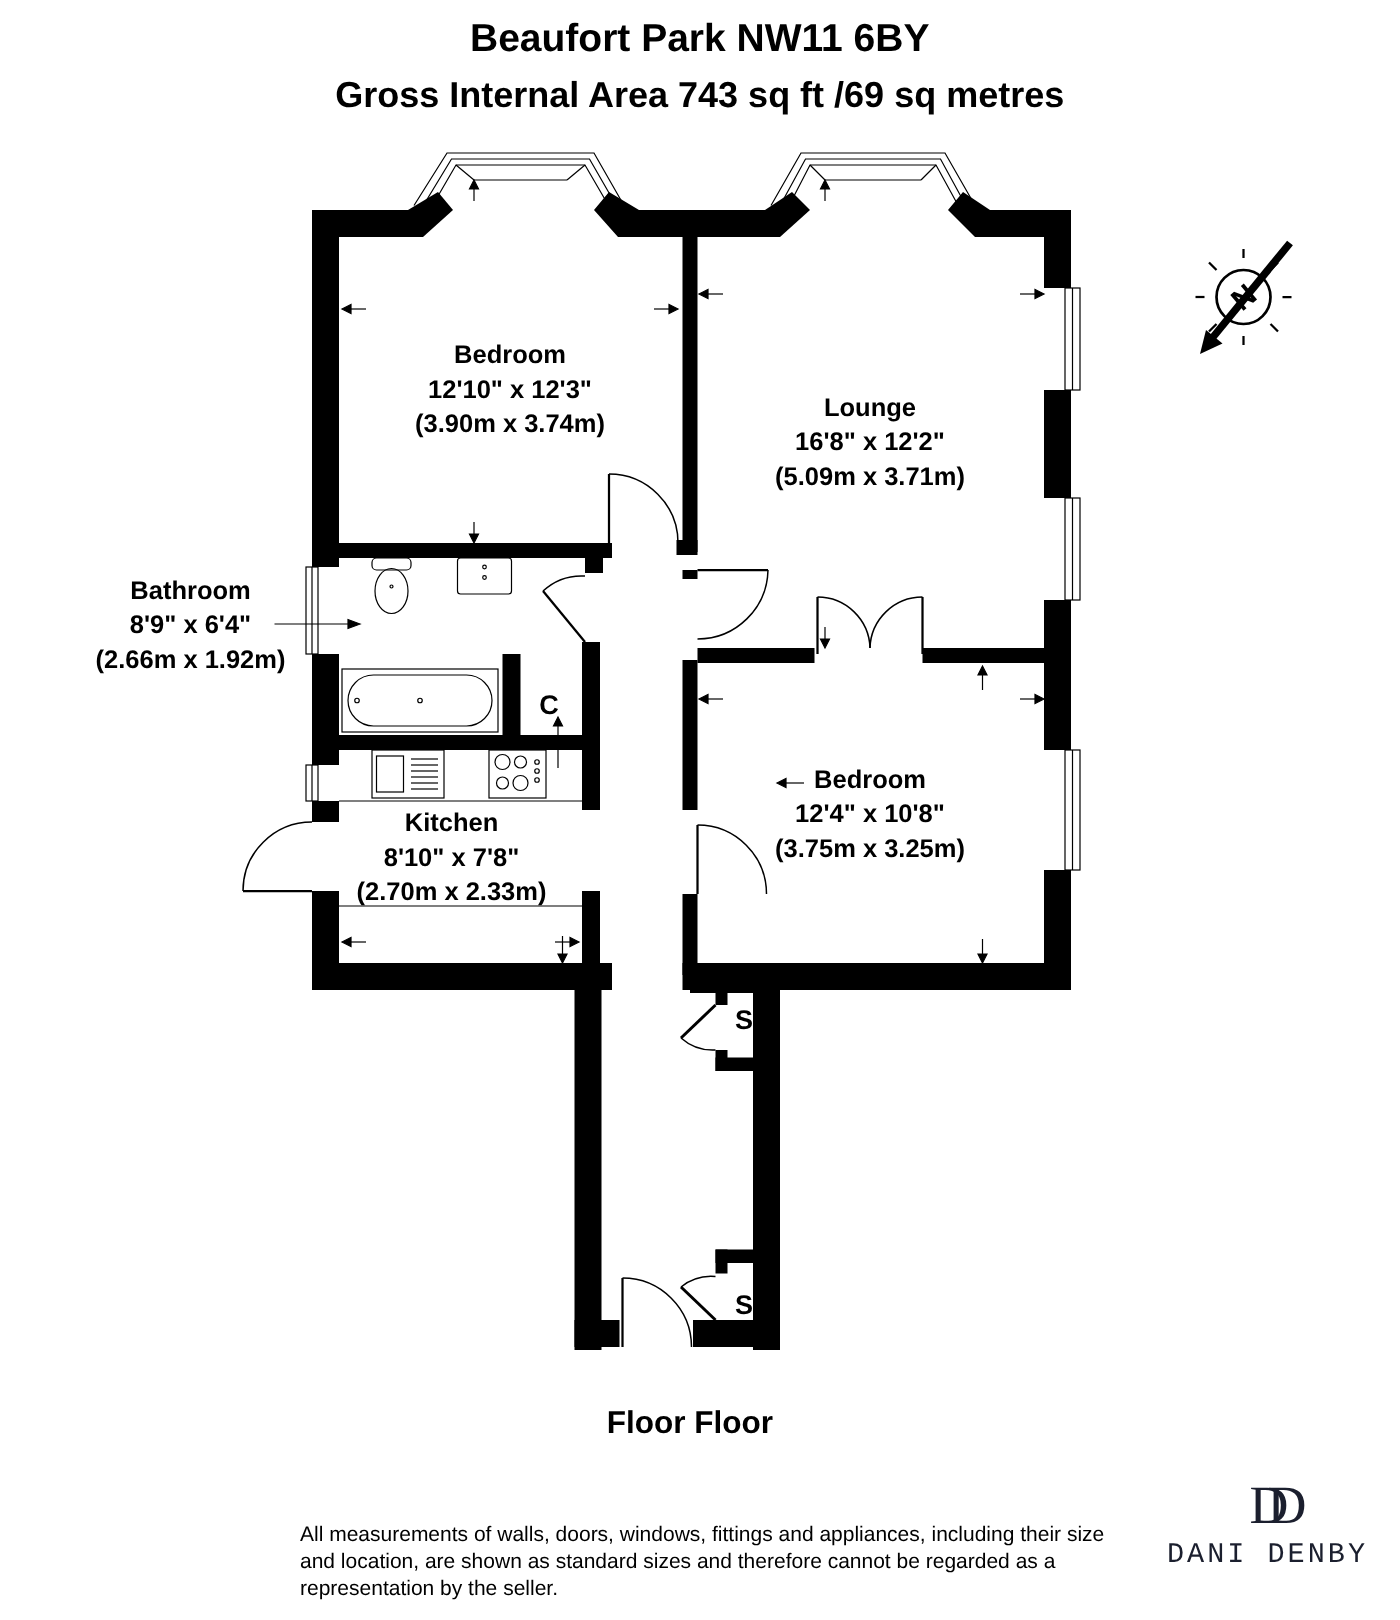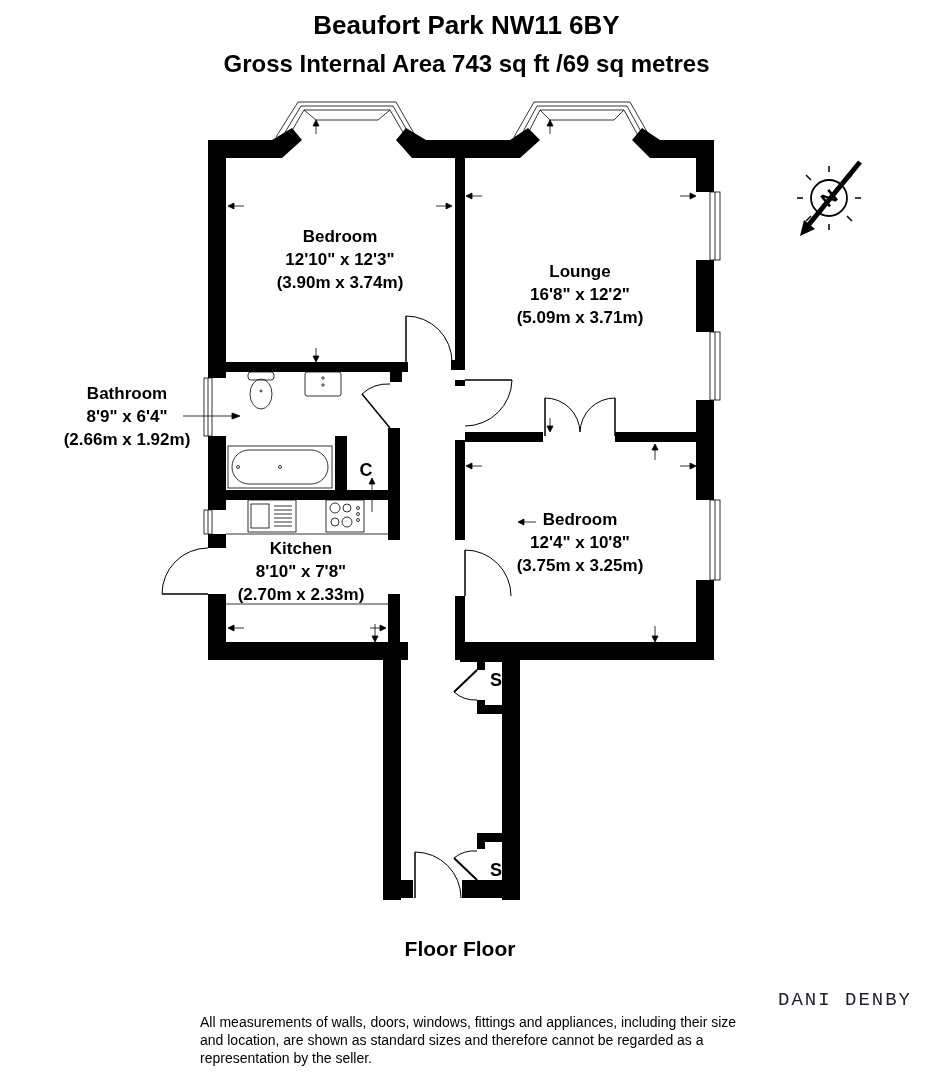--- a/index.html
+++ b/index.html
@@ -284,14 +284,15 @@
     <line x1="860" y1="162" x2="806" y2="228" stroke-width="5"></line>
     <polygon points="800,236 804,220 815,229" fill="#000" stroke="none"></polygon>
     <text x="829" y="205" font-family="Liberation Sans, sans-serif" font-size="20" font-weight="bold" fill="#000" stroke="none" text-anchor="middle" transform="rotate(-40 829 198)">N</text>
   </g>
 </svg>
 
 <div class="floor-label">Floor Floor</div>
 <div class="disclaimer">All measurements of walls, doors, windows, fittings and appliances, including their size and location, are shown as standard sizes and therefore cannot be regarded as a representation by the seller.</div>
 
 <div class="logo">
+  <div class="logo-mark">DD</div>
   <div class="logo-text">DANI DENBY</div>
 </div>
 
 </body></html>

